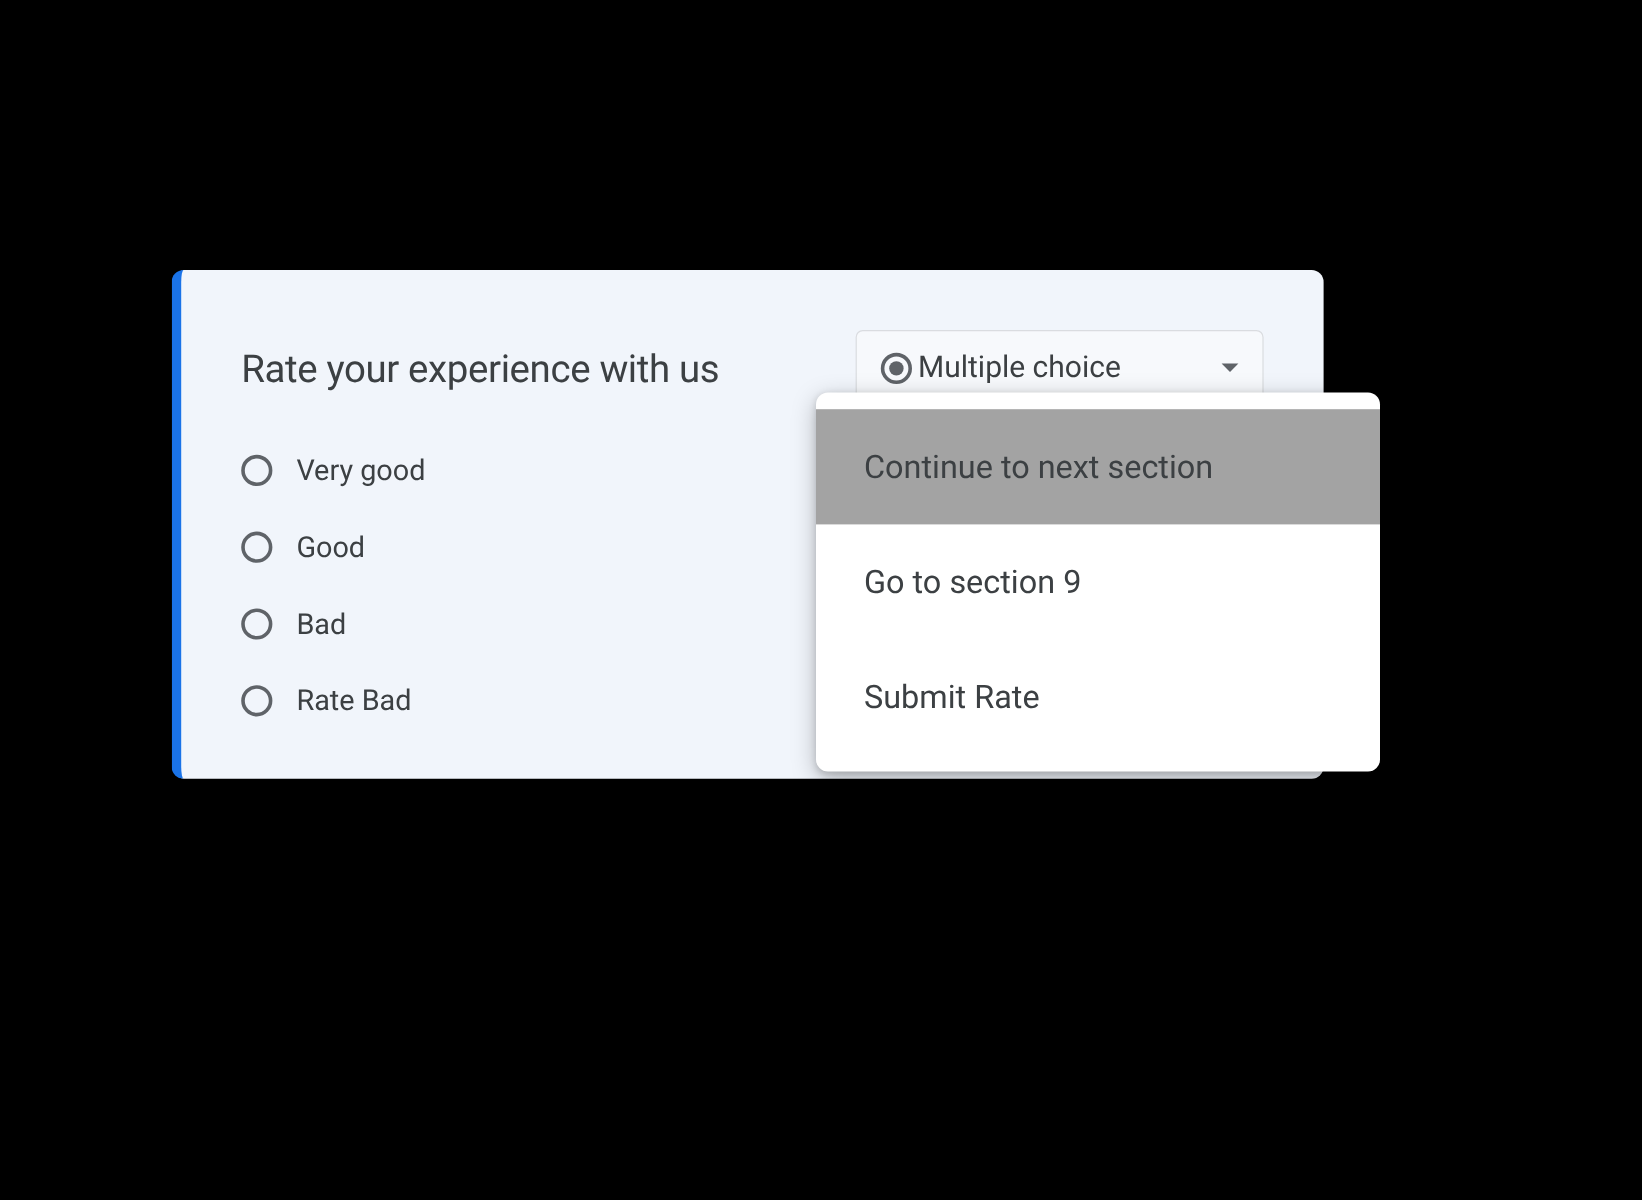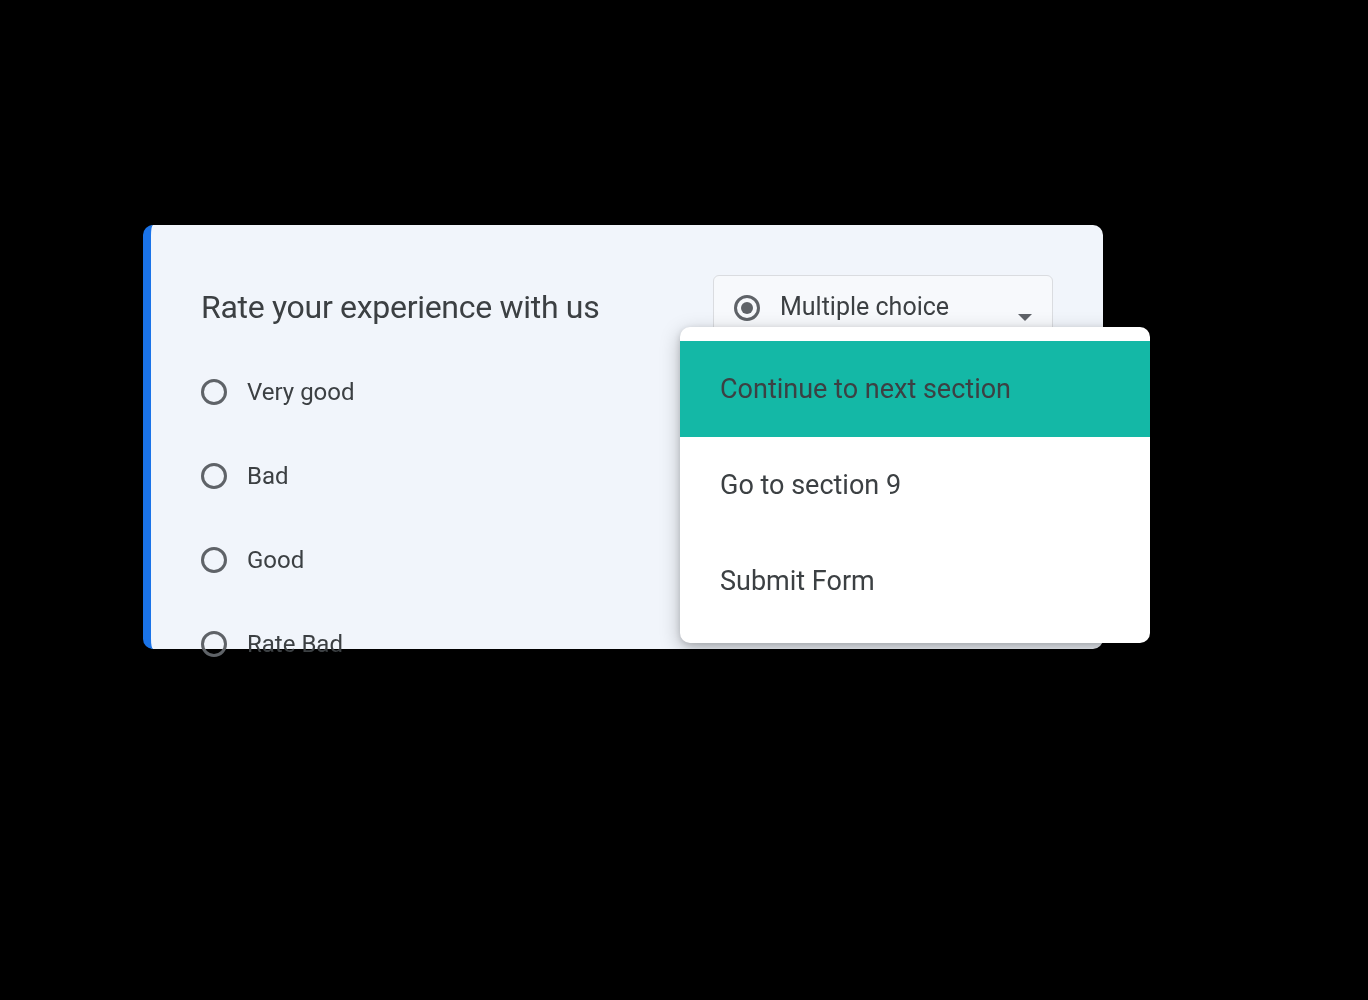--- a/index.html
+++ b/index.html
@@ -33,22 +33,22 @@
       margin-bottom: 40px;
     }
     .question-title {
       font-size: 32px;
       color: #3c4043;
       font-weight: 400;
       letter-spacing: -0.3px;
     }
     .type-selector {
       display: flex;
-      align-items: flex-end;
-      gap: 20px;
+      align-items: center;
+      gap: 5px;
       background: #f7f9fc;
       border: 1px solid #dadce0;
       border-radius: 6px;
       padding: 16px 20px;
       min-width: 340px;
     }
     .radio-filled-icon {
       width: 26px;
       height: 26px;
       border: 3px solid #5f6368;
@@ -73,21 +73,21 @@
     .dropdown-arrow {
       width: 0;
       height: 0;
       border-left: 7px solid transparent;
       border-right: 7px solid transparent;
       border-top: 7px solid #5f6368;
     }
     .options-list {
       display: flex;
       flex-direction: column;
-      gap: 56px;
+      gap: 36px;
     }
     .option-row {
       display: flex;
       align-items: center;
       gap: 20px;
     }
     .radio-empty-icon {
       width: 26px;
       height: 26px;
       border: 3px solid #5f6368;
@@ -109,21 +109,21 @@
       overflow: hidden;
       padding: 14px 0;
     }
     .menu-item {
       padding: 32px 40px;
       font-size: 27px;
       color: #3c4043;
       cursor: pointer;
     }
     .menu-item.selected {
-      background: #14b8a6;
+      background: #a3a3a3;
     }
   </style>
 </head>
 <body>
 
 <div class="question-card">
   <div class="card-header">
     <div class="question-title">Rate your experience with us</div>
     <div class="type-selector">
       <span class="radio-filled-icon"></span>
@@ -131,30 +131,30 @@
       <span class="dropdown-arrow"></span>
     </div>
   </div>
   <div class="options-list">
     <div class="option-row">
       <span class="radio-empty-icon"></span>
       <span class="option-label">Very good</span>
     </div>
     <div class="option-row">
       <span class="radio-empty-icon"></span>
-      <span class="option-label">Bad</span>
+      <span class="option-label">Good</span>
     </div>
     <div class="option-row">
       <span class="radio-empty-icon"></span>
-      <span class="option-label">Good</span>
+      <span class="option-label">Bad</span>
     </div>
     <div class="option-row">
       <span class="radio-empty-icon"></span>
       <span class="option-label">Rate Bad</span>
     </div>
   </div>
 </div>
 
 <div class="dropdown-menu">
   <div class="menu-item selected">Continue to next section</div>
   <div class="menu-item">Go to section 9</div>
-  <div class="menu-item">Submit Form</div>
+  <div class="menu-item">Submit Rate</div>
 </div>
 
 </body></html>

